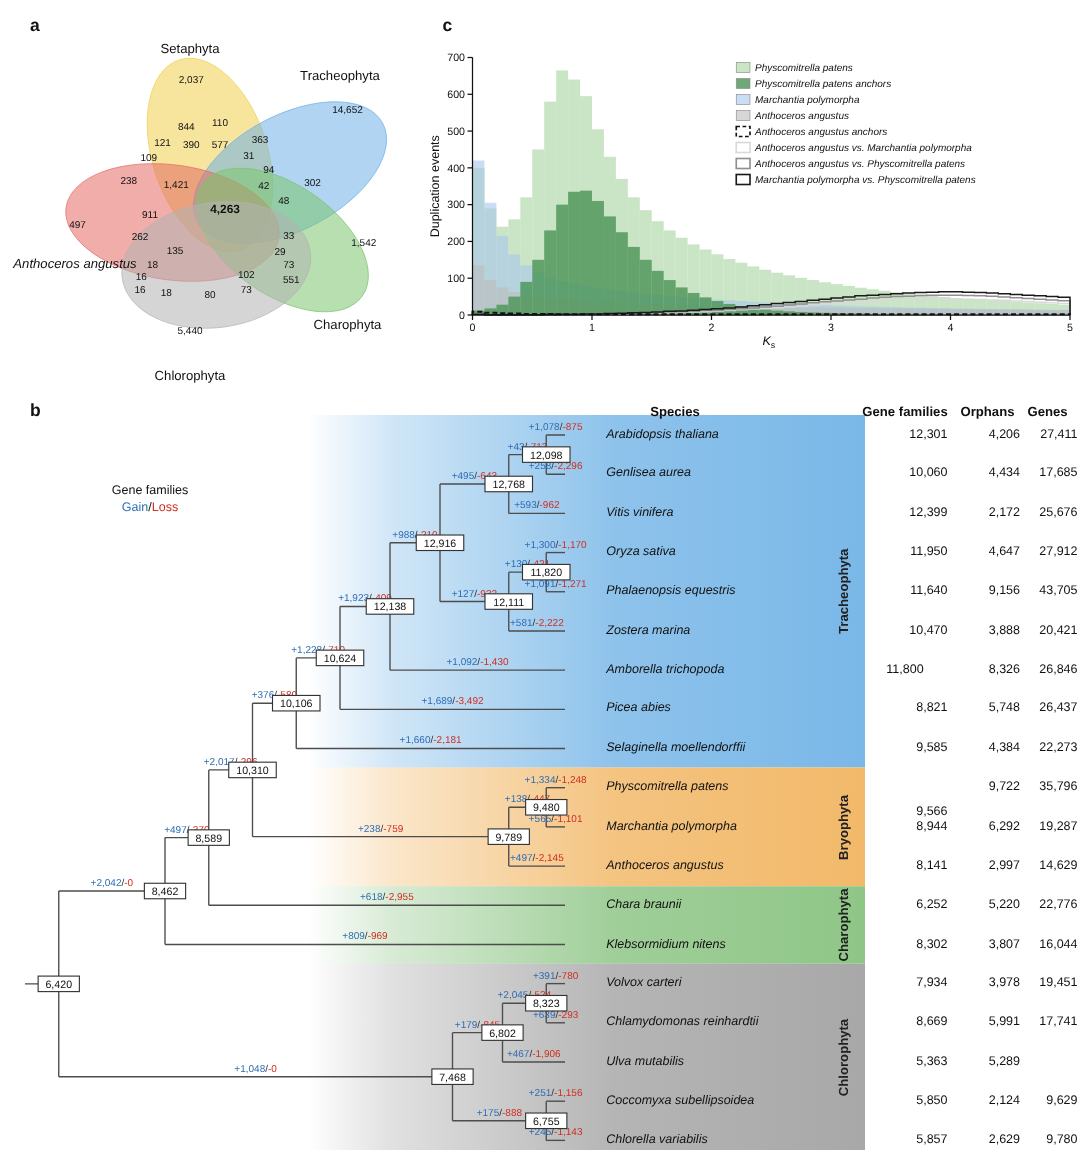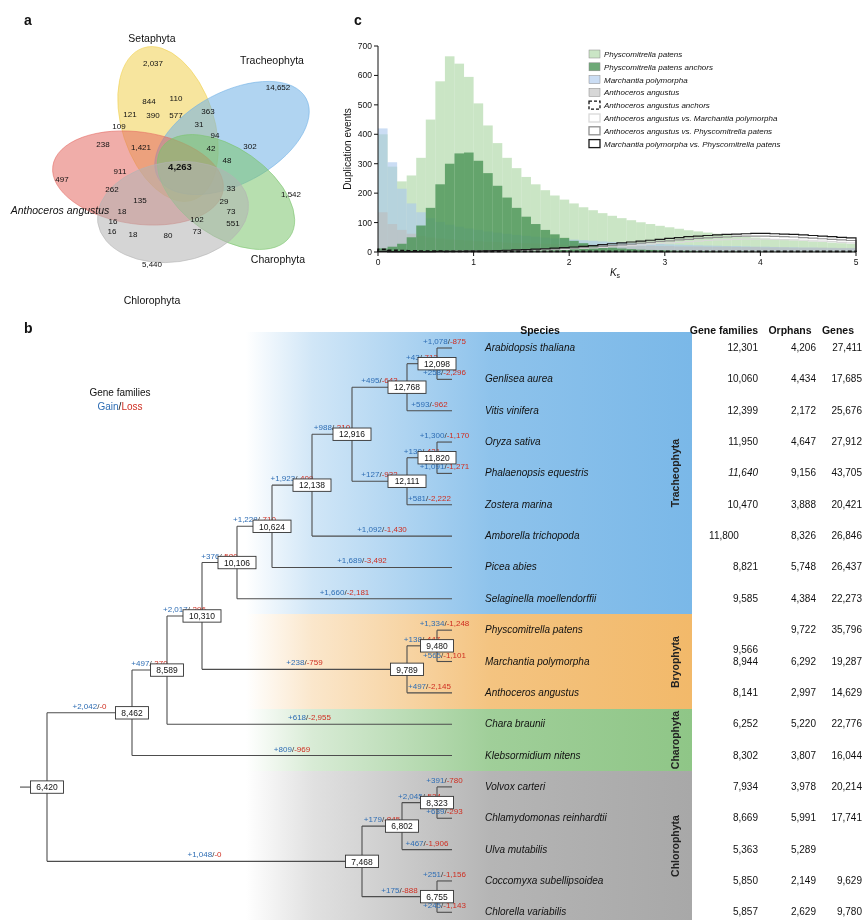--- a/index.html
+++ b/index.html
@@ -497,21 +497,21 @@
     <div class="cell" style="left: 816px; top: 373.35px; width: 46px;">17,685</div>
     <div class="species" style="left: 457px; top: 404.7px; width: 225px;">Vitis vinifera</div>
     <div class="cell" style="left: 690px; top: 404.7px; width: 68px;">12,399</div>
     <div class="cell" style="left: 766px; top: 404.7px; width: 50px;">2,172</div>
     <div class="cell" style="left: 816px; top: 404.7px; width: 46px;">25,676</div>
     <div class="species" style="left: 457px; top: 436.05px; width: 225px;">Oryza sativa</div>
     <div class="cell" style="left: 690px; top: 436.05px; width: 68px;">11,950</div>
     <div class="cell" style="left: 766px; top: 436.05px; width: 50px;">4,647</div>
     <div class="cell" style="left: 816px; top: 436.05px; width: 46px;">27,912</div>
     <div class="species" style="left: 457px; top: 467.4px; width: 225px;">Phalaenopsis equestris</div>
-    <div class="cell" style="left: 690px; top: 467.4px; width: 68px; font-style: italic;">11,640</div>
+    <div class="cell" style="left: 690px; top: 467.4px; width: 68px;">11,640</div>
     <div class="cell" style="left: 766px; top: 467.4px; width: 50px;">9,156</div>
     <div class="cell" style="left: 816px; top: 467.4px; width: 46px;">43,705</div>
     <div class="species" style="left: 457px; top: 498.75px; width: 225px;">Zostera marina</div>
     <div class="cell" style="left: 690px; top: 498.75px; width: 68px;">10,470</div>
     <div class="cell" style="left: 766px; top: 498.75px; width: 50px;">3,888</div>
     <div class="cell" style="left: 816px; top: 498.75px; width: 46px;">20,421</div>
     <div class="species" style="left: 457px; top: 530.1px; width: 225px;">Amborella trichopoda</div>
     <div class="cell" style="left: 690px; top: 530.1px; width: 68px; text-align: center;">11,800</div>
     <div class="cell" style="left: 766px; top: 530.1px; width: 50px;">8,326</div>
     <div class="cell" style="left: 816px; top: 530.1px; width: 46px;">26,846</div>
@@ -539,30 +539,30 @@
     <div class="cell" style="left: 690px; top: 718.2px; width: 68px;">6,252</div>
     <div class="cell" style="left: 766px; top: 718.2px; width: 50px;">5,220</div>
     <div class="cell" style="left: 816px; top: 718.2px; width: 46px;">22,776</div>
     <div class="species" style="left: 457px; top: 749.55px; width: 225px;">Klebsormidium nitens</div>
     <div class="cell" style="left: 690px; top: 749.55px; width: 68px;">8,302</div>
     <div class="cell" style="left: 766px; top: 749.55px; width: 50px;">3,807</div>
     <div class="cell" style="left: 816px; top: 749.55px; width: 46px;">16,044</div>
     <div class="species" style="left: 457px; top: 780.9px; width: 225px;">Volvox carteri</div>
     <div class="cell" style="left: 690px; top: 780.9px; width: 68px;">7,934</div>
     <div class="cell" style="left: 766px; top: 780.9px; width: 50px;">3,978</div>
-    <div class="cell" style="left: 816px; top: 780.9px; width: 46px;">20,214</div>
+    <div class="cell" style="left: 816px; top: 780.9px; width: 46px;">19,451</div>
     <div class="species" style="left: 457px; top: 812.25px; width: 225px;">Chlamydomonas reinhardtii</div>
     <div class="cell" style="left: 690px; top: 812.25px; width: 68px;">8,669</div>
     <div class="cell" style="left: 766px; top: 812.25px; width: 50px;">5,991</div>
     <div class="cell" style="left: 816px; top: 812.25px; width: 46px;">17,741</div>
     <div class="species" style="left: 457px; top: 843.6px; width: 225px;">Ulva mutabilis</div>
     <div class="cell" style="left: 690px; top: 843.6px; width: 68px;">5,363</div>
     <div class="cell" style="left: 766px; top: 843.6px; width: 50px;">5,289</div>
     <div class="cell" style="left: 860px; top: 843.6px; width: 46px; padding-left: 32px;">12,924</div>
     <div class="species" style="left: 457px; top: 874.95px; width: 225px;">Coccomyxa subellipsoidea</div>
     <div class="cell" style="left: 690px; top: 874.95px; width: 68px;">5,850</div>
-    <div class="cell" style="left: 766px; top: 874.95px; width: 50px;">2,149</div>
+    <div class="cell" style="left: 766px; top: 874.95px; width: 50px;">2,124</div>
     <div class="cell" style="left: 816px; top: 874.95px; width: 46px;">9,629</div>
     <div class="species" style="left: 457px; top: 906.3px; width: 225px;">Chlorella variabilis</div>
     <div class="cell" style="left: 690px; top: 906.3px; width: 68px;">5,857</div>
     <div class="cell" style="left: 766px; top: 906.3px; width: 50px;">2,629</div>
     <div class="cell" style="left: 816px; top: 906.3px; width: 46px;">9,780</div>
   </div>
 
 </body></html>

